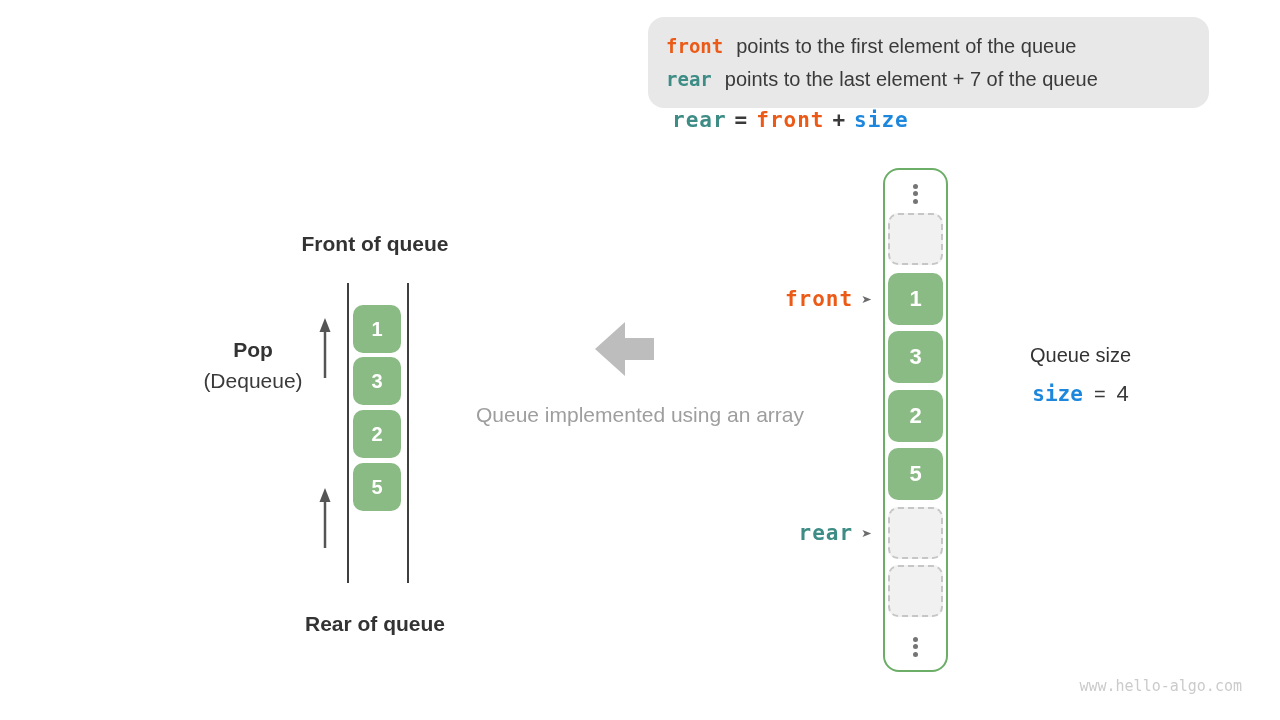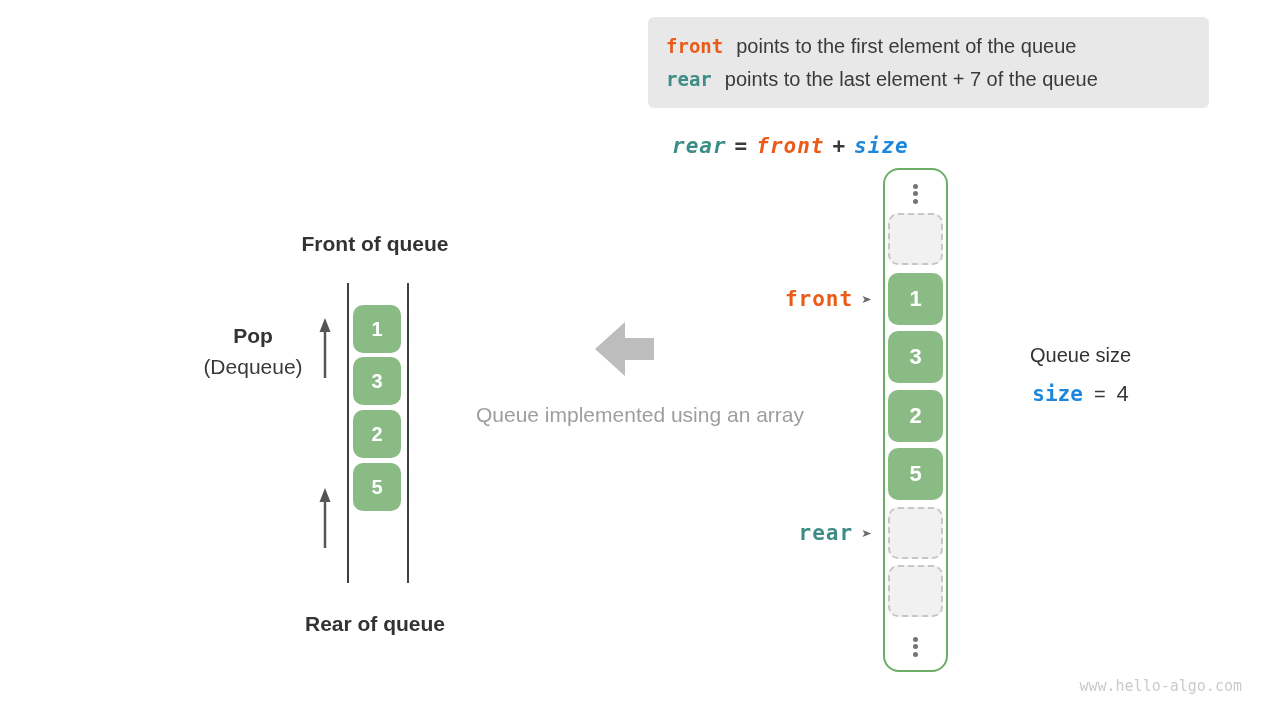--- a/index.html
+++ b/index.html
@@ -11,28 +11,28 @@
   .abs { position:absolute; }
   .mono { font-family:"DejaVu Sans Mono", monospace; font-weight:bold; }
   .mono-light { font-family:"DejaVu Sans Mono", monospace; font-weight:normal; }
   .c-orange { color:#EB5B17; }
   .c-teal   { color:#3D8C85; }
   .c-blue   { color:#1C87DC; }
 
   
   .info-box {
     left:648px; top:17px; width:561px; height:91px;
-    background:#e8e8e8; border-radius:6px;
+    background:#e8e8e8; border-radius:16px;
     padding:13px 18px 0 18px;
   }
   .info-line { height:33px; line-height:33px; font-size:20px; color:#3a3a3a; white-space:nowrap; }
   .info-line .kw { font-size:19px; margin-right:13px; }
 
   
-  .formula { left:672px; top:134px; font-size:21px; letter-spacing:1px; white-space:nowrap;font-style:italic; }
+  .formula { left:672px; top:108px; font-size:21px; letter-spacing:1px; white-space:nowrap; }
   .formula .op { margin:0 8px; color:#3a3a3a; }
 
   
   .label-bold { font-size:21px; font-weight:bold; color:#333333; }
   .front-of-queue { left:275px; top:232px; width:200px; text-align:center; }
   .rear-of-queue  { left:275px; top:612px; width:200px; text-align:center; }
   .vline { width:1.5px; background:#3f3f3f; top:283px; height:300px; }
   .lcell {
     left:353px; width:48px; height:48px; border-radius:10px;
     background:#8BBB85; color:#ffffff; font-weight:bold; font-size:20px;
@@ -109,21 +109,21 @@
 
   <div class="abs lcell" style="top:305px;">1</div>
   <div class="abs lcell" style="top:357px;">3</div>
   <div class="abs lcell" style="top:410px;">2</div>
   <div class="abs lcell" style="top:463px;">5</div>
 
   <svg class="abs" style="left:317px;top:318px;" width="16" height="62">
     <line x1="8" y1="12" x2="8" y2="60" stroke="#555555" stroke-width="2.5"></line>
     <polygon points="8,0 2.5,14 13.5,14" fill="#555555"></polygon>
   </svg>
-  <div class="abs op-label" style="top:324px;">
+  <div class="abs op-label" style="top:338px;">
     <div class="op-main">Pop</div>
     <div class="op-sub">(Dequeue)</div>
   </div>
 
   <svg class="abs" style="left:317px;top:488px;" width="16" height="62">
     <line x1="8" y1="12" x2="8" y2="60" stroke="#555555" stroke-width="2.5"></line>
     <polygon points="8,0 2.5,14 13.5,14" fill="#555555"></polygon>
   </svg>
 
   <svg class="abs" style="left:595px;top:321px;" width="60" height="56">

